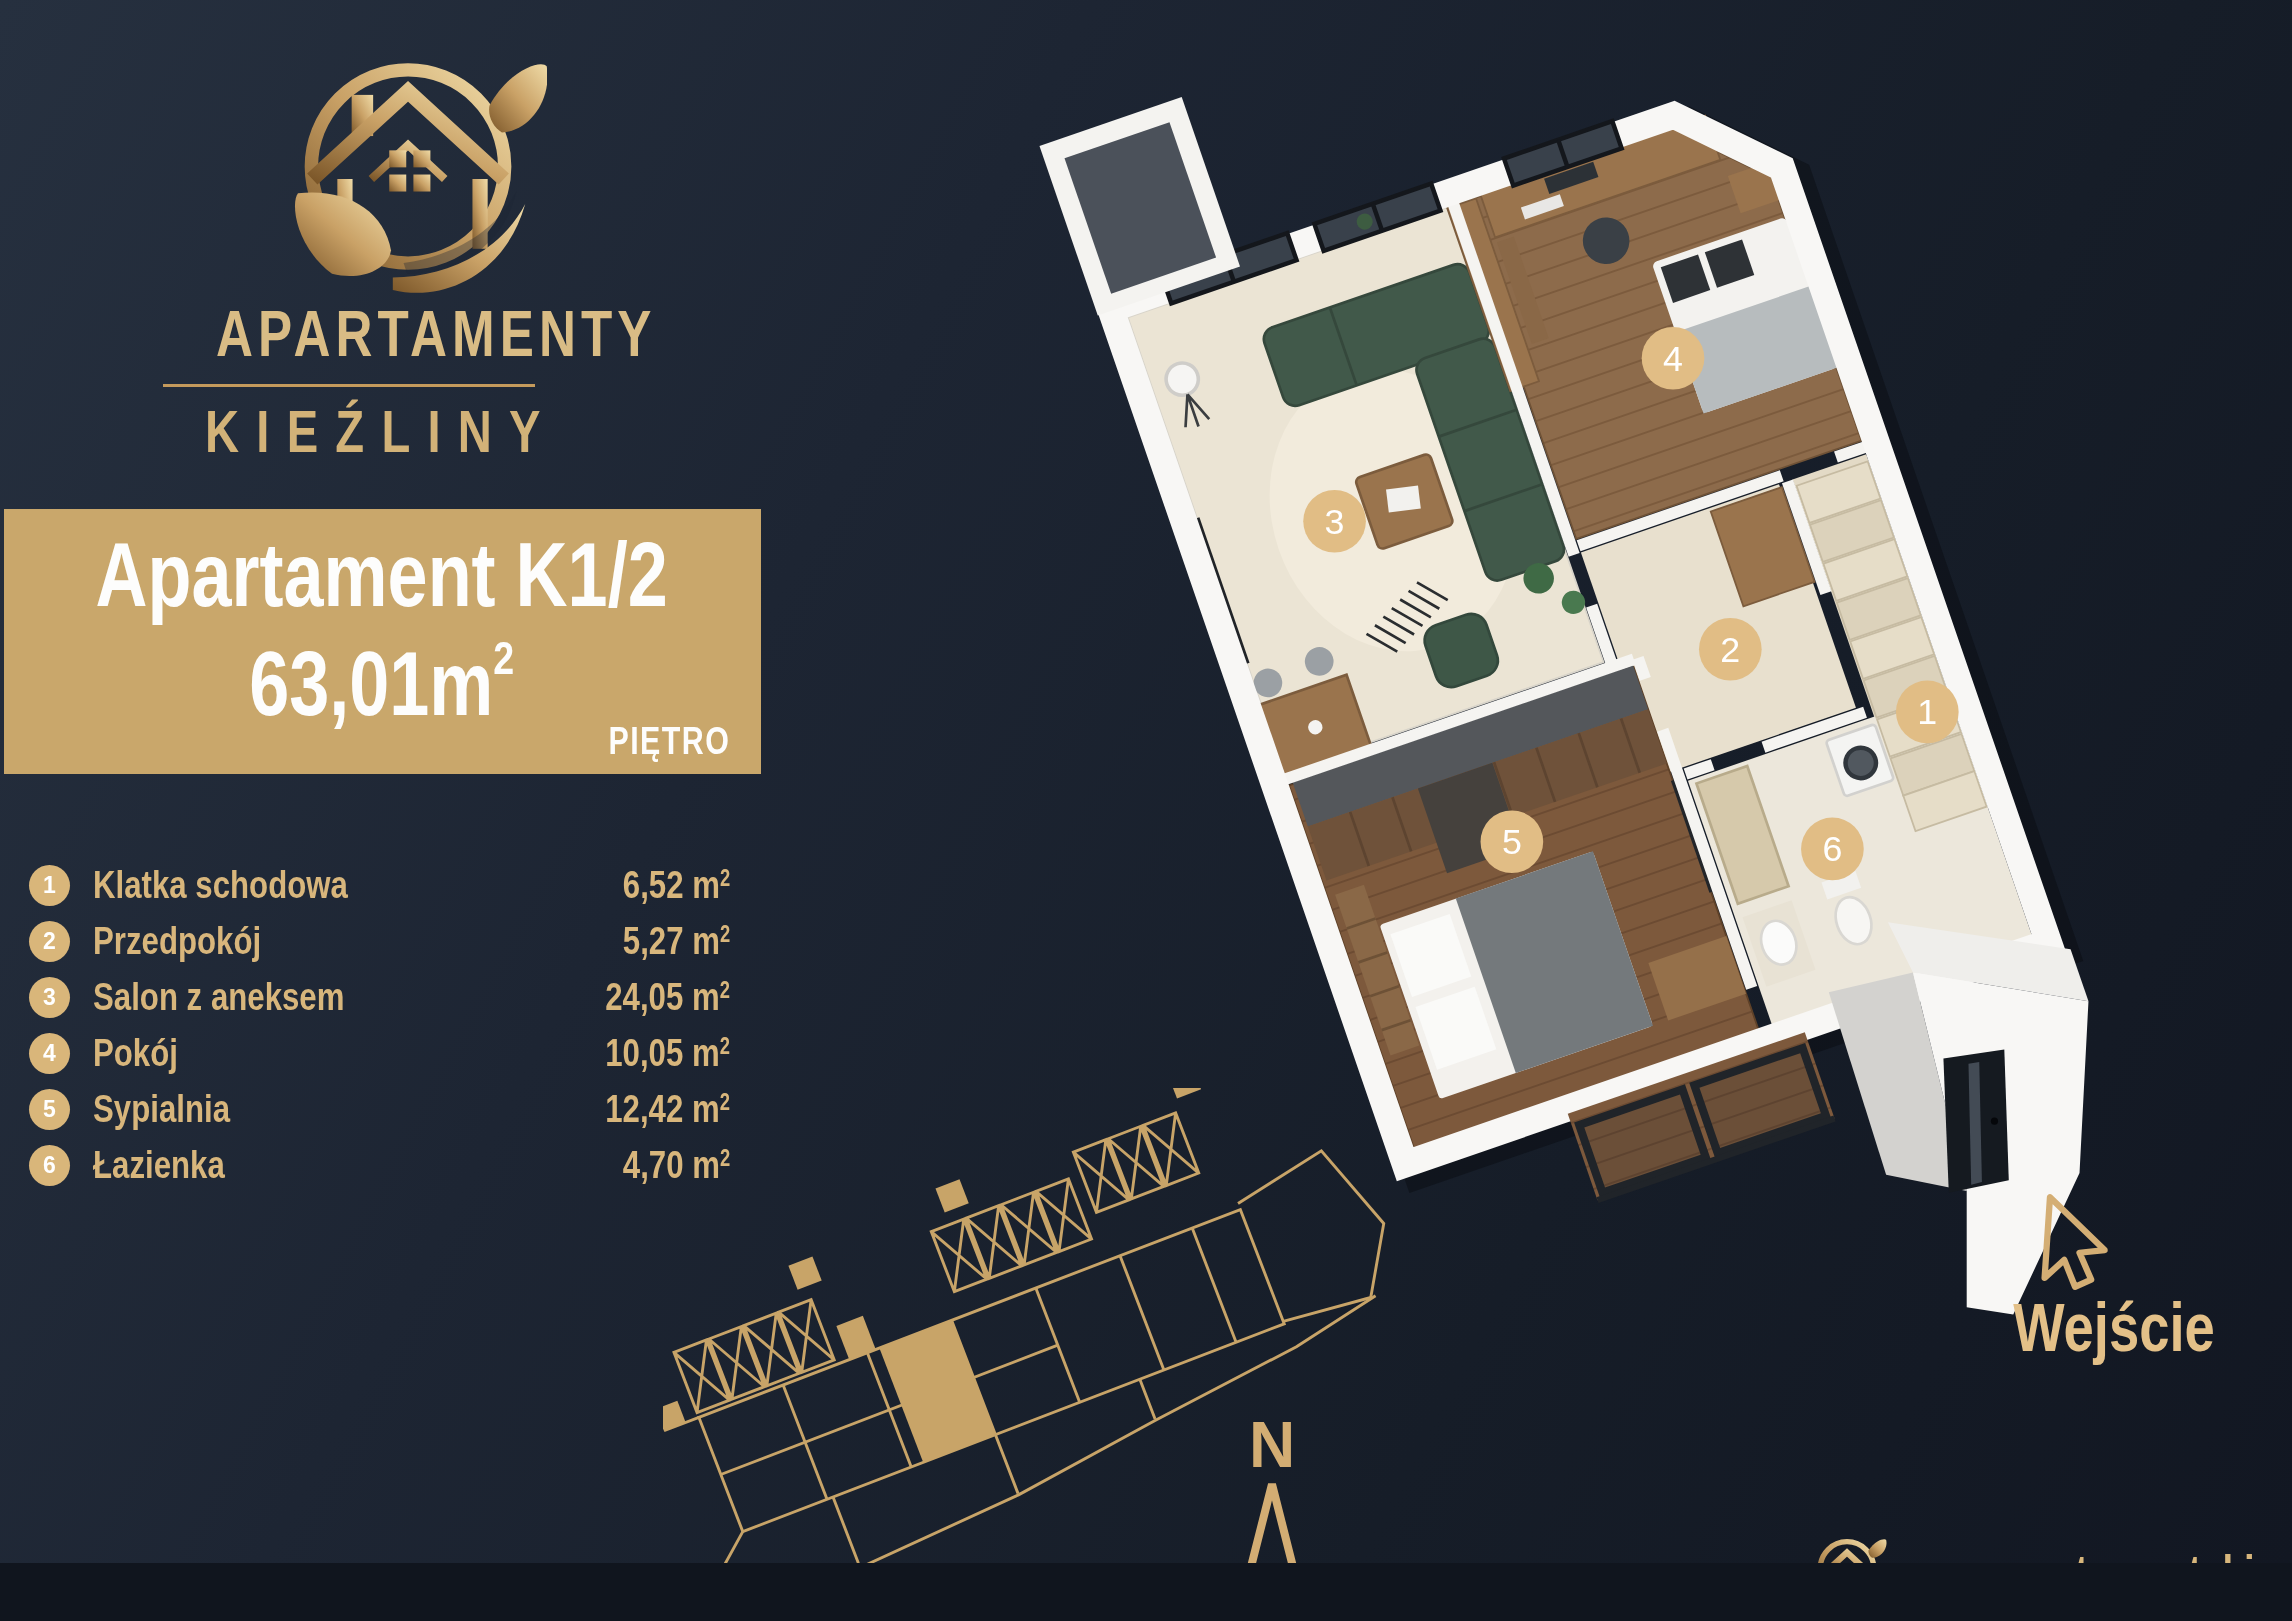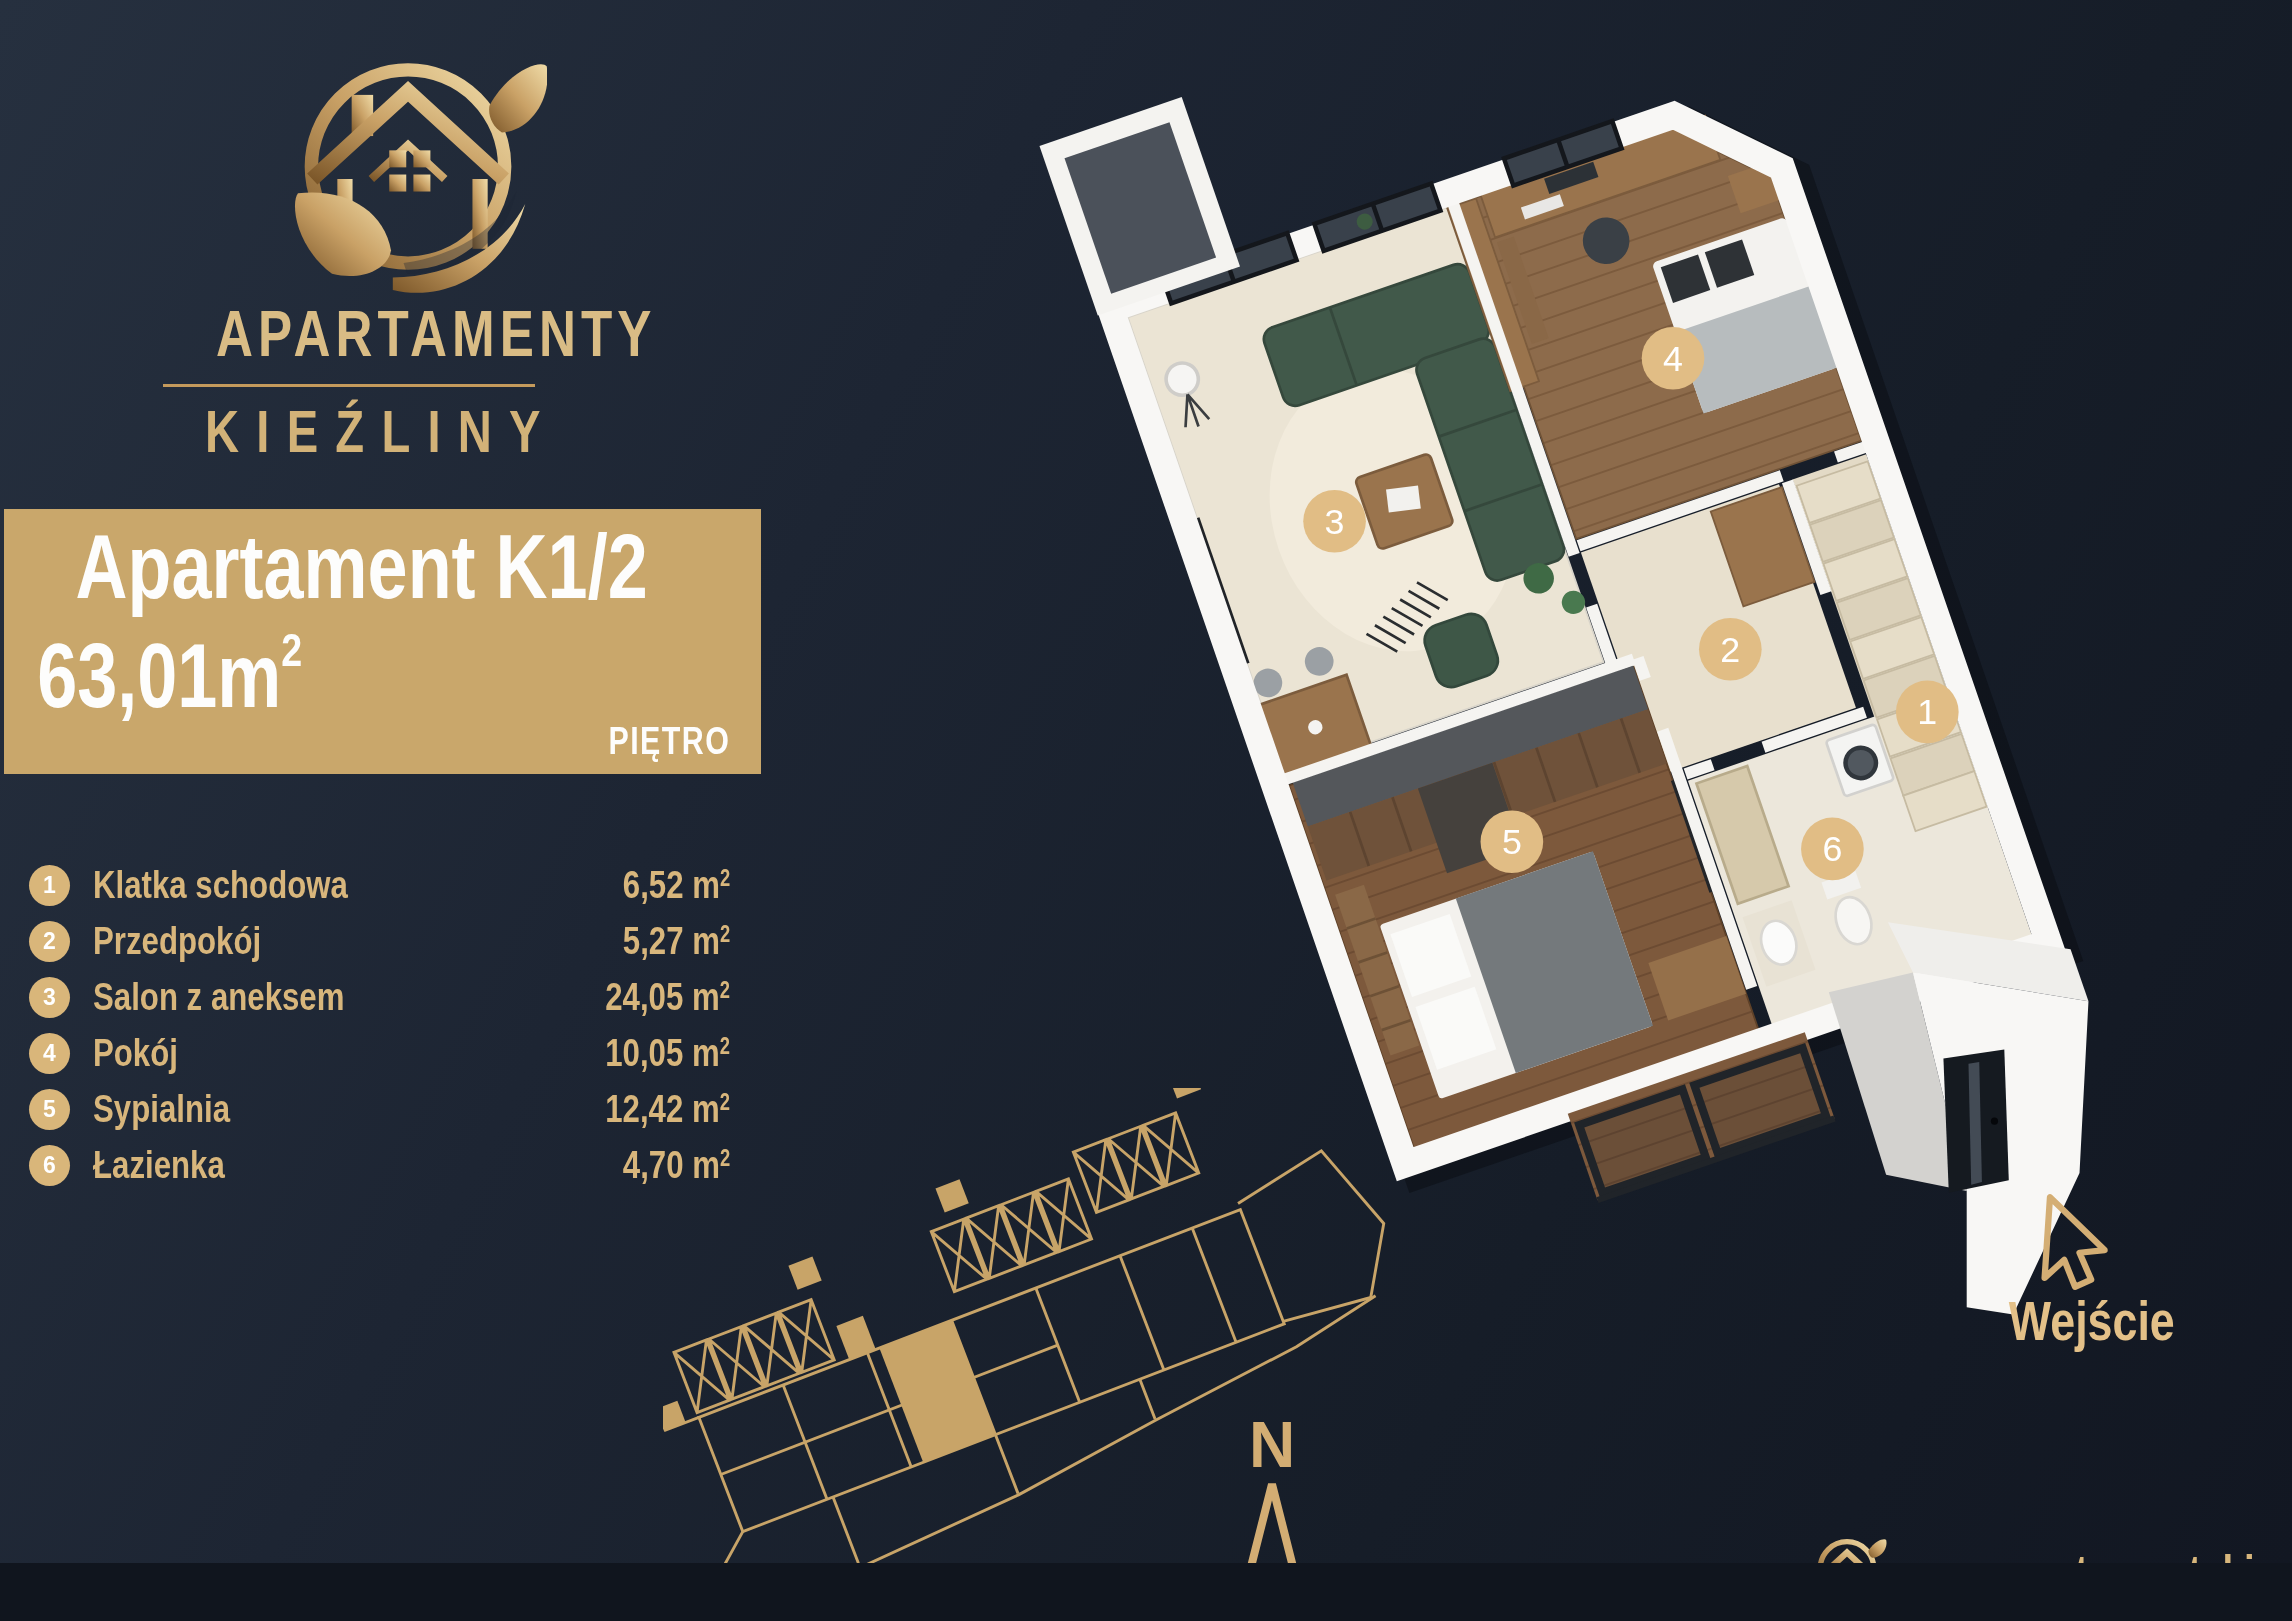--- a/index.html
+++ b/index.html
@@ -14,41 +14,41 @@
   .cond-r{display:inline-block;transform:scaleX(.8);transform-origin:right center;}
 
   
   #brand{left:161px;top:297px;width:376px;text-align:center;color:#d9bc85;}
   #brand .l1{font-size:64px;font-weight:bold;letter-spacing:6.3px;white-space:nowrap;}
   #brand .rule{height:3.6px;background:#c49a5c;margin:12.5px 1.8px 0 1.8px;}
   #brand .l2{font-size:59px;font-weight:bold;letter-spacing:21.5px;margin-top:10.7px;white-space:nowrap;color:#d2b278;}
 
   
   #panel{left:3.6px;top:509px;width:757px;height:265px;background:#c9a76b;color:#fdfdfc;}
-  #panel .lines{padding-top:13px;}
+  #panel .lines{padding-top:21px;text-align:center;}
   #panel .t1{font-size:90px;font-weight:bold;line-height:1.0;white-space:nowrap;}
   #panel .t2{font-size:90px;font-weight:bold;line-height:1.0;margin-top:14.3px;white-space:nowrap;}
   #panel .t2 sup{font-size:47px;vertical-align:41px;}
   #panel .floor{position:absolute;right:30px;bottom:10.7px;font-size:38px;font-weight:bold;letter-spacing:1.8px;}
 
   
   #rooms{left:29px;top:857px;width:701px;color:#d8b67c;}
   .room-row{display:flex;align-items:center;height:56px;}
   .badge{width:41px;height:41px;border-radius:50%;background:#d9b67a;color:#fff;
          display:flex;align-items:center;justify-content:center;font-size:23px;font-weight:bold;flex:0 0 41px;}
   .room-name{margin-left:23px;font-size:39px;font-weight:bold;white-space:nowrap;}
   .room-area{margin-left:auto;font-size:39px;font-weight:bold;white-space:nowrap;}
   .room-area sup{font-size:23px;vertical-align:12.5px;}
 
   
   #compass{left:1229px;top:1413px;width:86px;text-align:center;color:#d3ad73;}
   #compass .n{font-size:64px;font-weight:bold;line-height:1;}
 
   
-  #entrance-label{left:1988px;top:1288px;width:206px;text-align:left;color:#e3c088;font-size:56px;font-weight:bold;}
+  #entrance-label{left:1988px;top:1288px;width:206px;text-align:left;color:#e3c088;font-size:68px;font-weight:bold;}
 
   
   #footer{left:1806px;top:1531px;display:flex;align-items:center;}
   #footer .site{font-size:48px;font-weight:bold;color:#d7b67c;white-space:nowrap;margin-left:3.6px;}
 </style>
 </head>
 <body>
 
 <div id="canvas">
 

